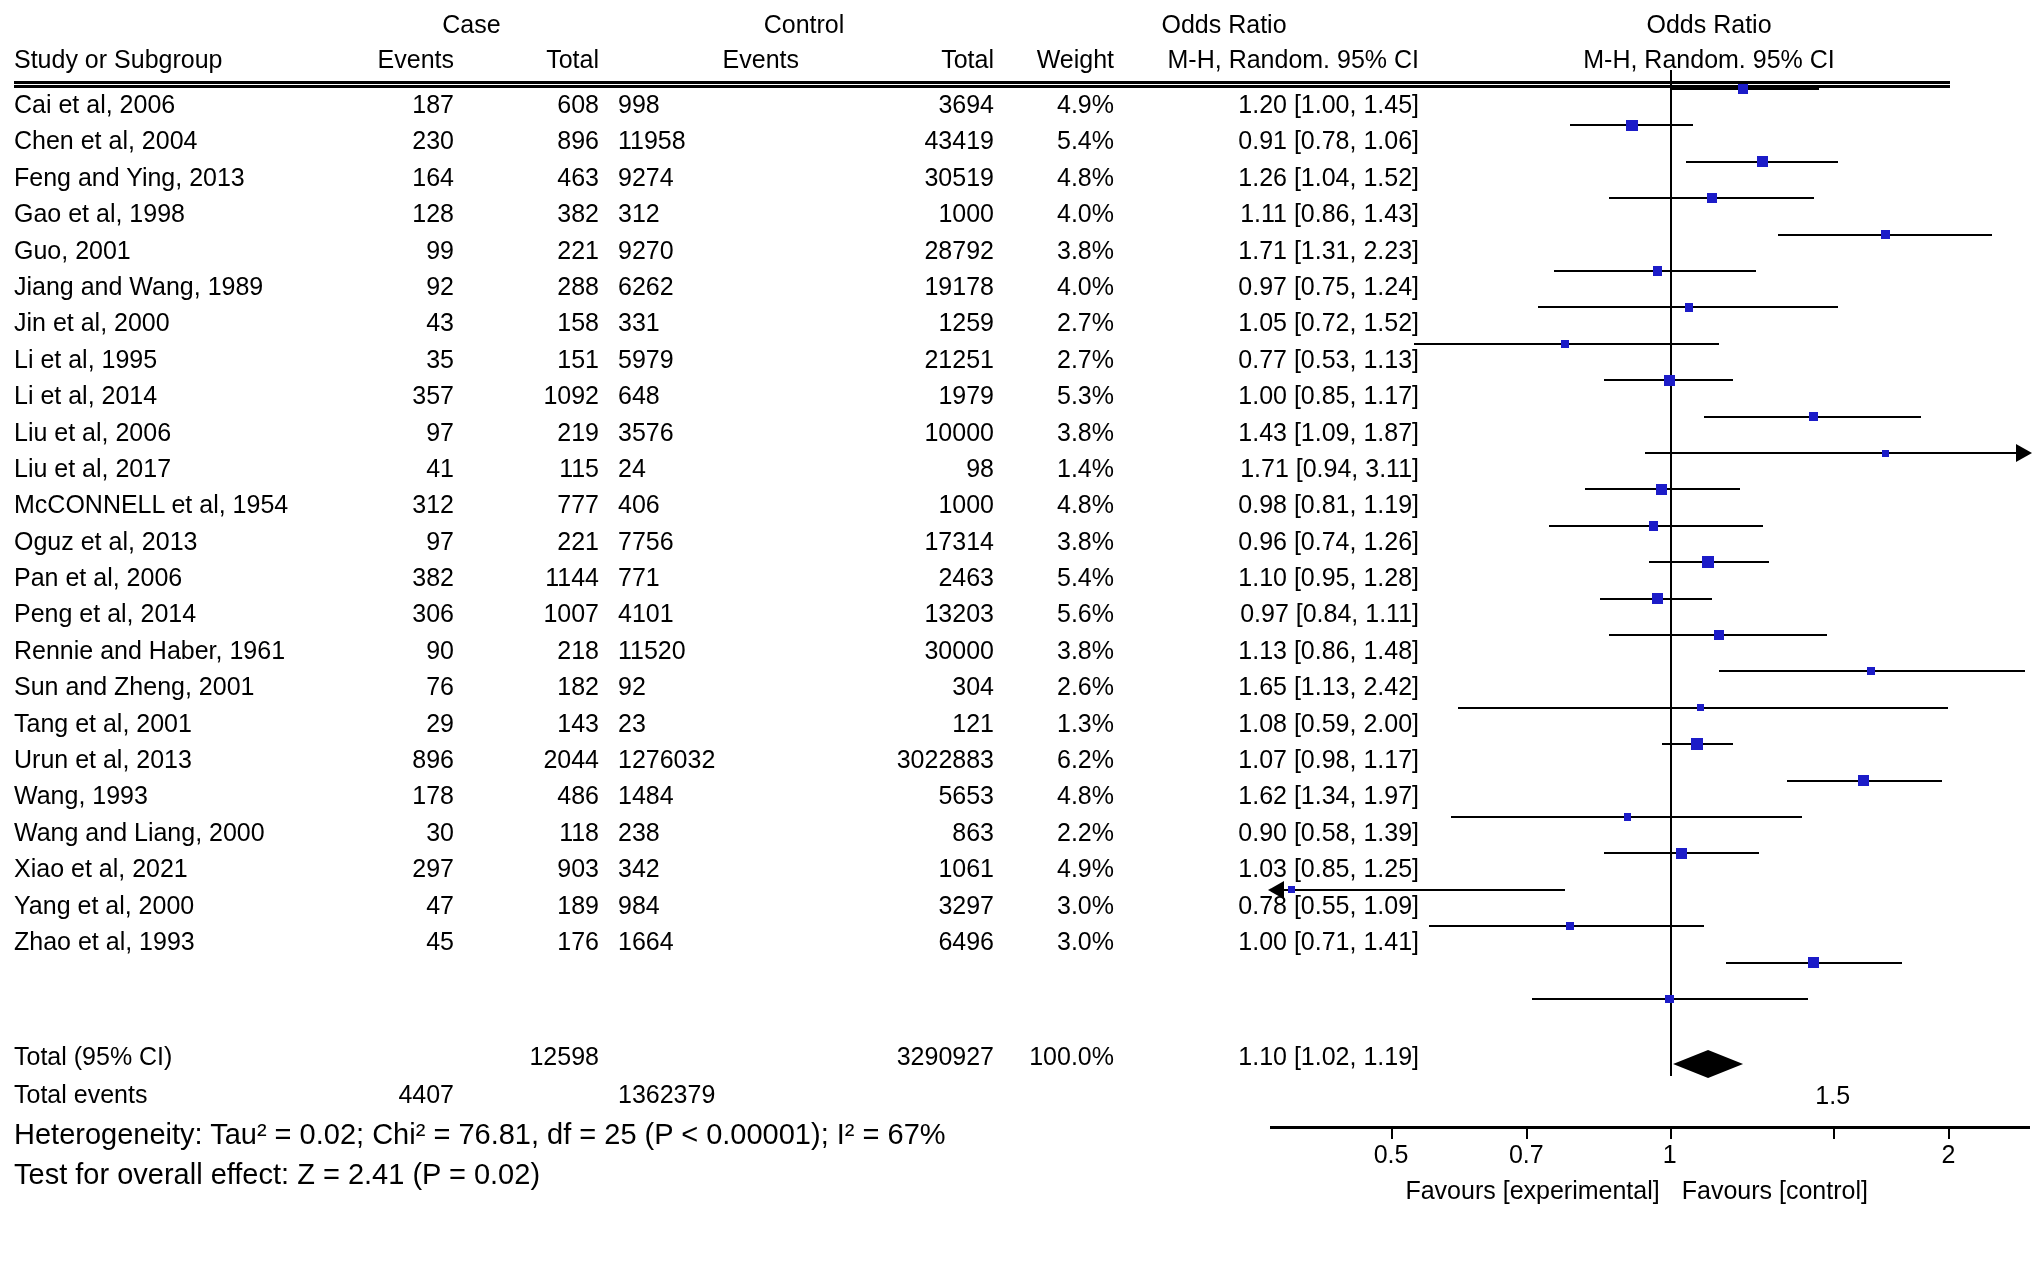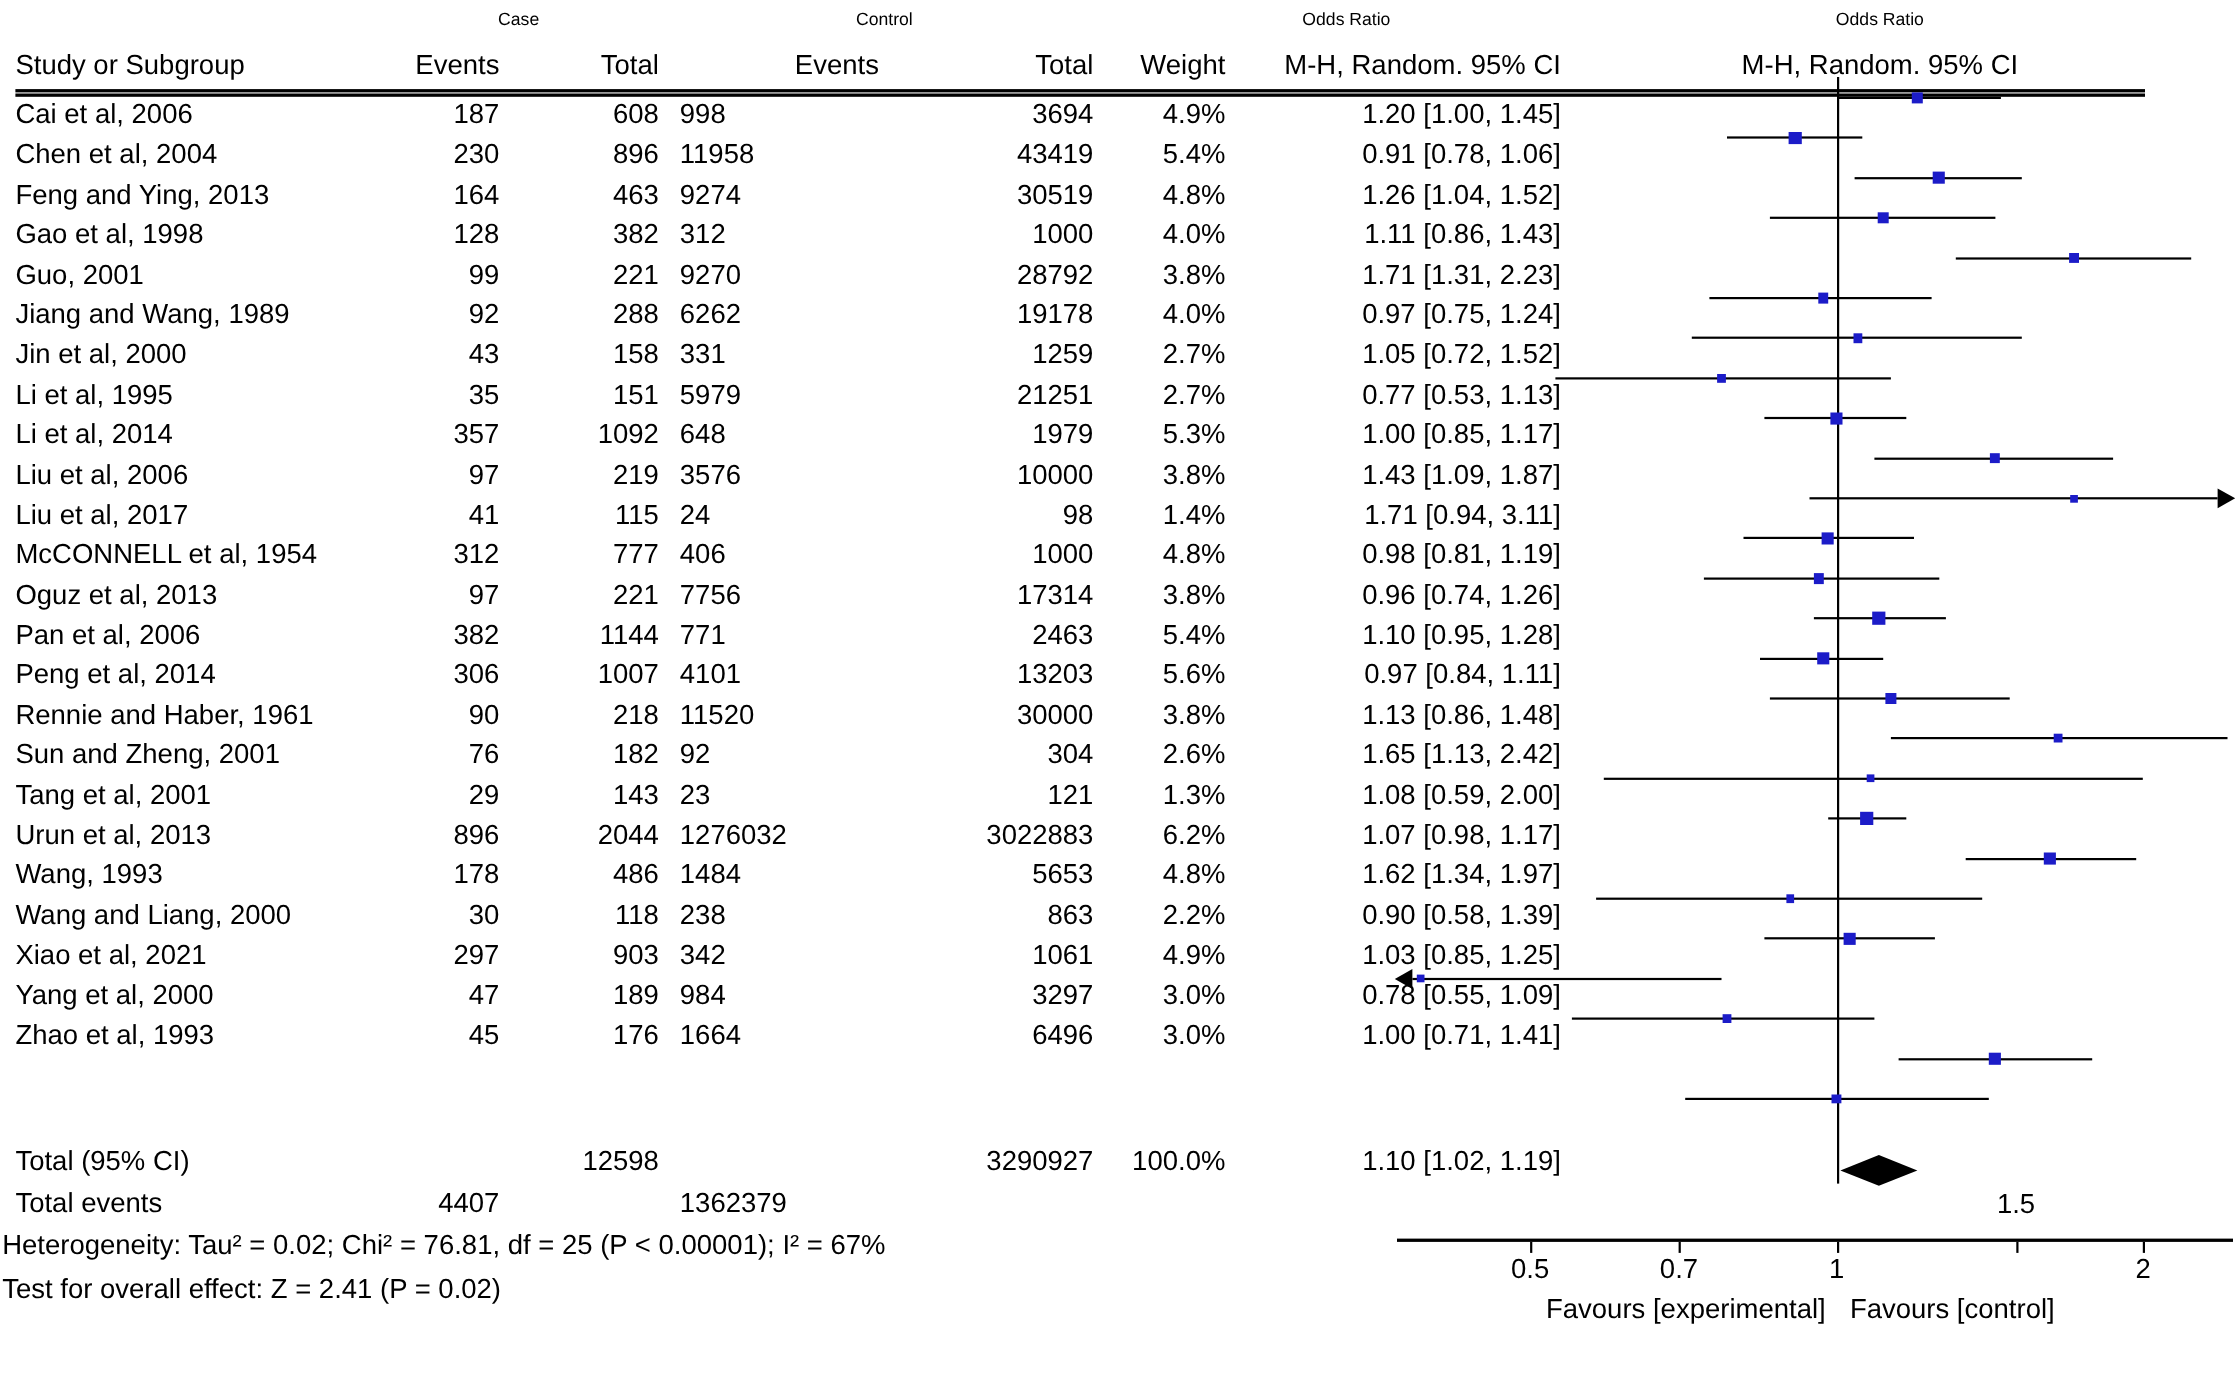--- a/index.html
+++ b/index.html
@@ -29,21 +29,21 @@
   .col-ke{left:604px;width:185px;}
   .col-kt{left:795px;width:185px;text-align:right;}
   .col-w{left:990px;width:110px;text-align:right;}
   .col-or{left:1115px;width:290px;text-align:right;}
 
   .rows{position:absolute;left:14px;top:88px;width:1420px;}
   .row{position:relative;height:36.4px;}
   .row .cell{top:4px;}
 
   
-  .grp{position:absolute;top:4px;font-size:16px;}
+  .grp{position:absolute;top:4px;font-size:25px;}
   .grp.case{left:330px;width:255px;text-align:center;}
   .grp.control{left:600px;width:380px;text-align:center;}
   .grp.or1{left:1000px;width:420px;text-align:center;}
   .grp.or2{left:1455px;width:480px;text-align:center;}
   .sub{position:absolute;top:39px;font-size:25px;}
   .sub.study{left:0px;}
   .sub.ce{left:330px;width:110px;text-align:right;}
   .sub.ct{left:465px;width:120px;text-align:right;}
   .sub.ke{left:600px;width:185px;text-align:right;}
   .sub.kt{left:795px;width:185px;text-align:right;}
@@ -62,21 +62,21 @@
   
   .axis{position:absolute;left:0;height:3px;background:#000;}
   .tick{position:absolute;width:2px;height:10px;background:#000;}
   .tlab{position:absolute;font-size:25px;text-align:center;}
   .favl,.favr{position:absolute;font-size:25px;}
 
   
   .summary{position:absolute;left:14px;top:1040px;width:1420px;}
   .srow{position:relative;height:38px;}
   .srow .cell{top:4px;}
-  .foot{position:absolute;left:2px;font-size:25px;white-space:nowrap;}
+  .foot{position:absolute;left:14px;font-size:29px;white-space:nowrap;}
 </style>
 </head>
 <body>
 
 <div id="root">
 
   <div class="tbl">
     <div class="hdr-row">
       <div class="grp case">Case</div>
       <div class="grp control">Control</div>

